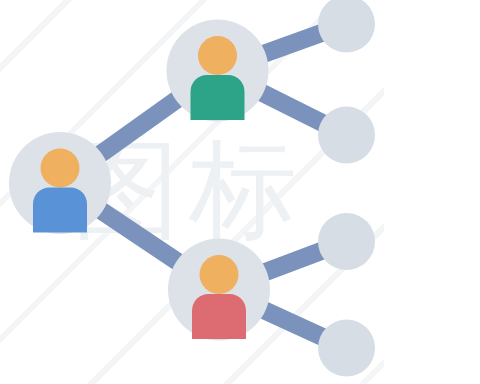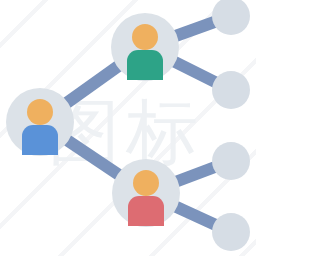--- a/index.html
+++ b/index.html
@@ -39,21 +39,21 @@
     align-items: center;
     justify-content: center;
     pointer-events: none;
   }
   #watermark-text {
     font-size: 72px;
     line-height: 1;
     letter-spacing: 6px;
     color: #eef1f4;
     white-space: nowrap;
-    font-family: Liberation Sans, sans-serif;
+    font-family: Liberation Mono, monospace;
     transform: translate(-2px, 4px);
   }
   svg#graph {
     position: absolute;
     left: 0;
     top: 0;
     display: block;
   }
   .edge-line { stroke-linecap: butt; }
   .node-disc-large {}

